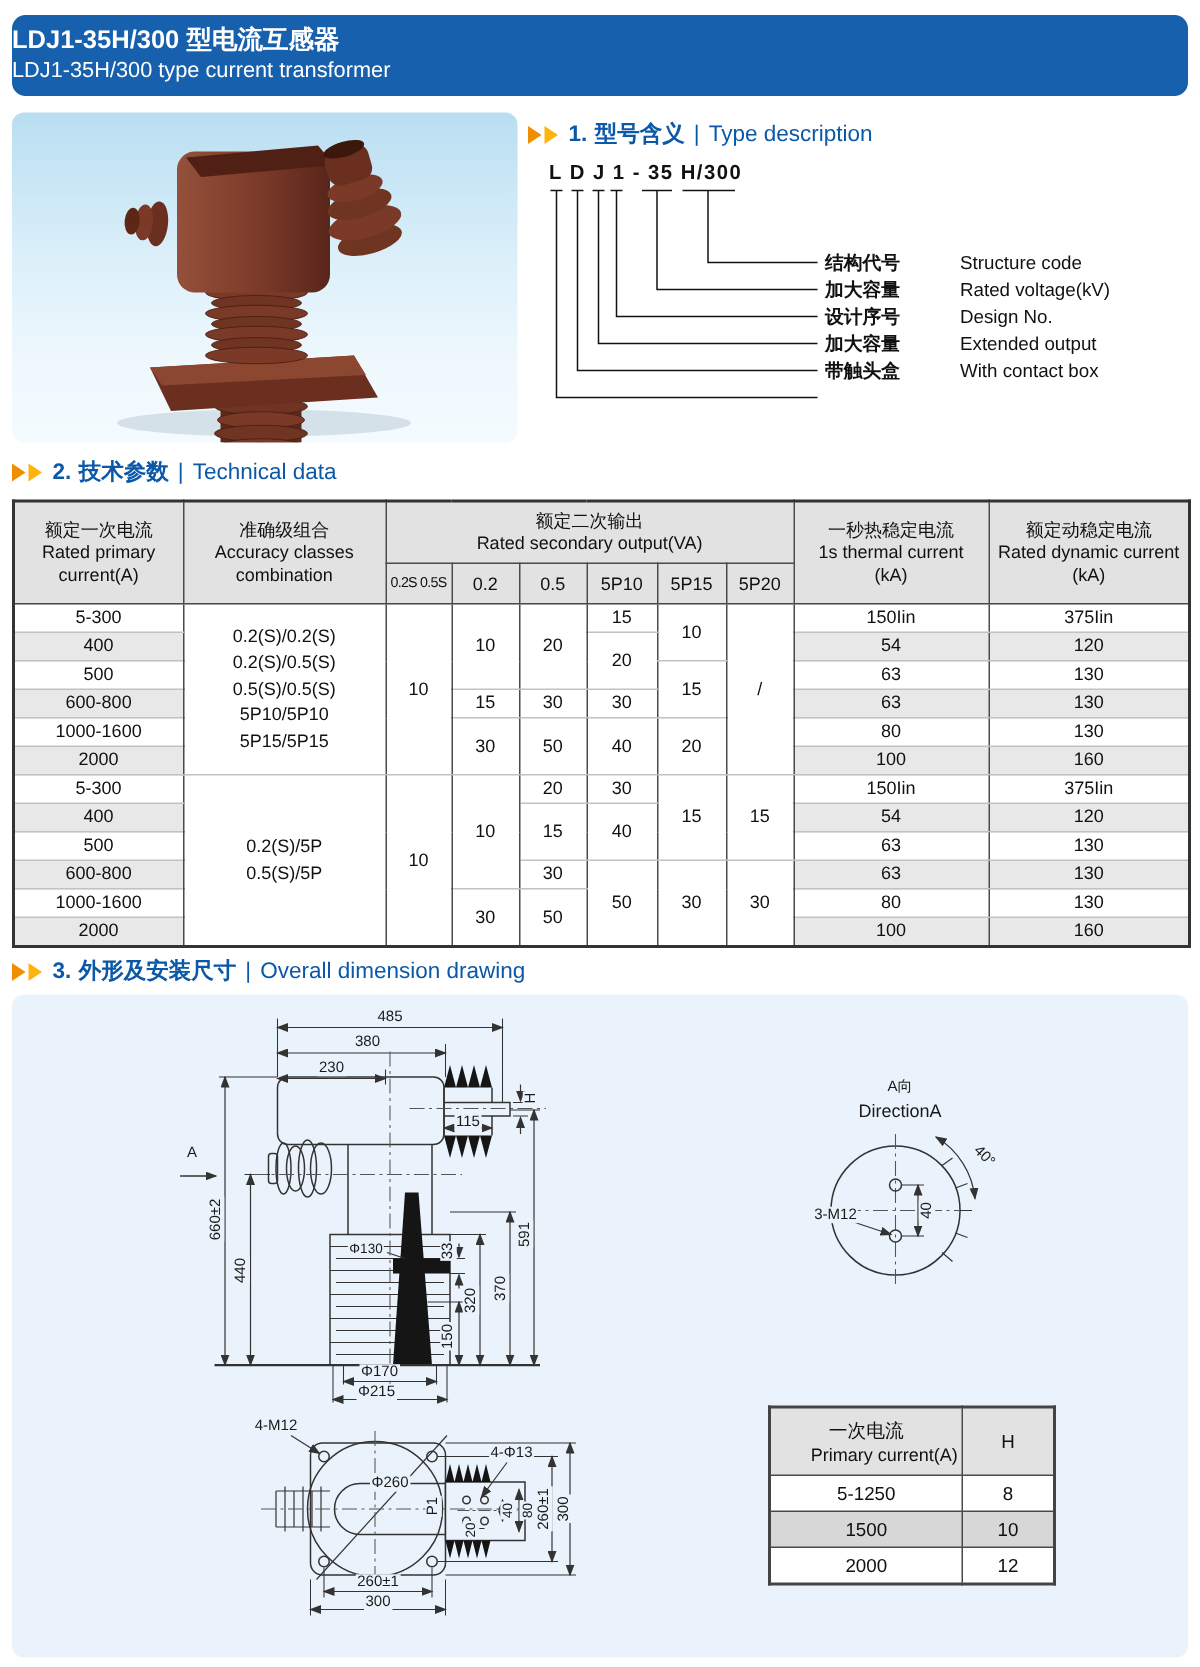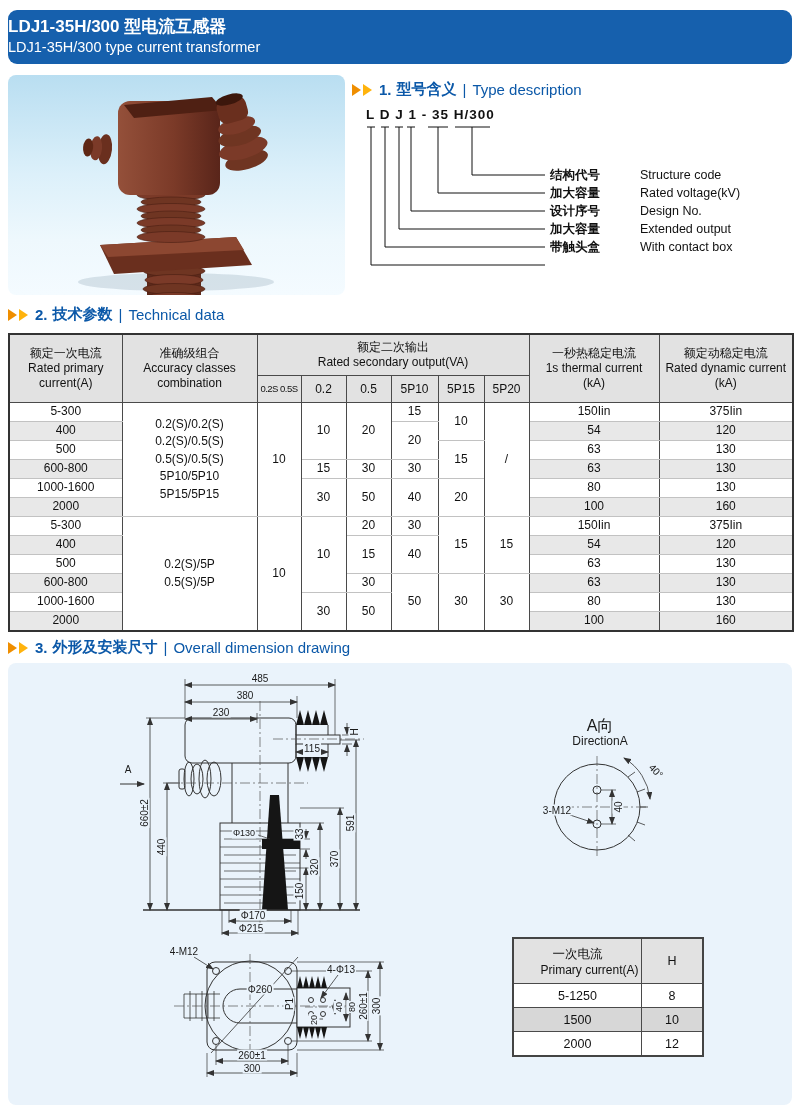--- a/index.html
+++ b/index.html
@@ -414,21 +414,21 @@
   <div class="dlbl r90" style="left:136px;top:150px">660±2</div>
   <div class="dlbl r90" style="left:153px;top:184px">440</div>
   <div class="dlbl r90" style="left:342px;top:160px">591</div>
   <div class="dlbl r90" style="left:326px;top:196px">370</div>
   <div class="dlbl r90" style="left:306px;top:204px">320</div>
   <div class="dlbl r90" style="left:291px;top:171px">33</div>
   <div class="dlbl r90" style="left:291px;top:228px">150</div>
   <div class="dlbl" style="left:236px;top:170px;font-size:9px">Φ130</div>
   <div class="dlbl" style="left:245px;top:252px">Φ170</div>
   <div class="dlbl" style="left:243px;top:265px">Φ215</div>
-  <div class="dlbl" style="left:592px;top:62px;font-size:16px">A向</div>
+  <div class="dlbl" style="left:592px;top:62px;font-size:10px">A向</div>
   <div class="dlbl" style="left:592px;top:78px;font-size:12px">DirectionA</div>
   <div class="dlbl" style="left:549px;top:147px">3-M12</div>
   <div class="dlbl r90" style="left:610px;top:144px">40</div>
   <div class="dlbl r45" style="left:648px;top:108px">40°</div>
   <div class="dlbl" style="left:176px;top:288px">4-M12</div>
   <div class="dlbl" style="left:252px;top:326px">Φ260</div>
   <div class="dlbl" style="left:333px;top:306px">4-Φ13</div>
   <div class="dlbl r90" style="left:281px;top:341px">P1</div>
   <div class="dlbl r90" style="left:306px;top:357px;font-size:9px">20</div>
   <div class="dlbl r90" style="left:331px;top:344px;font-size:9px">40</div>

